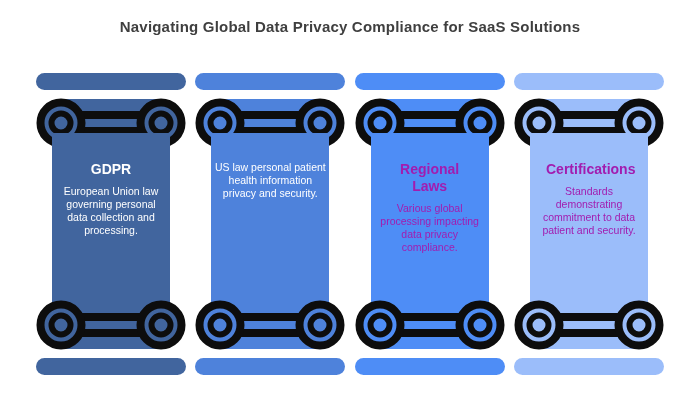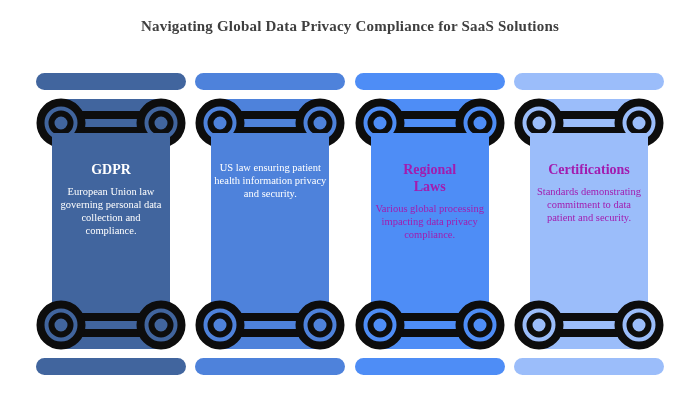--- a/index.html
+++ b/index.html
@@ -6,21 +6,20 @@
   body{
     font-family:"Liberation Sans", sans-serif;
     background:#ffffff;
     width:700px;height:400px;
     overflow:hidden;
   }
   .stage{
     position:relative;
     width:700px;height:400px;
     background:#ffffff;
-    font-family:Liberation Serif, serif;
   }
   .diagram-title{
     position:absolute;
     top:18px;left:0;right:0;
     text-align:center;
     font-size:15px;
     font-weight:bold;
     color:#3f3f3f;
     letter-spacing:.2px;
   }
@@ -87,21 +86,21 @@
         <rect class="p-dark" x="25" y="240" width="100" height="8"></rect>
         <rect class="p-dark" x="25" y="256" width="100" height="8"></rect>
         <circle class="ring" cx="25" cy="252" r="20.5" stroke-width="8"></circle>
         <circle class="ring" cx="25" cy="252" r="9.5" stroke-width="6"></circle>
         <circle class="ring" cx="125" cy="252" r="20.5" stroke-width="8"></circle>
         <circle class="ring" cx="125" cy="252" r="9.5" stroke-width="6"></circle>
         <rect class="p-blue" x="0" y="285" width="150" height="17" rx="8.5"></rect>
       </svg>
       <div class="pillar-text" style="color: rgb(255, 255, 255);">
         <div class="pillar-title">GDPR</div>
-        <p class="pillar-desc">European Union law governing personal data collection and compliance.</p>
+        <p class="pillar-desc">European Union law governing personal data collection and processing.</p>
       </div>
     </div>
 
     <div class="pillar" style="--col: #4E82DB;">
       <svg width="150" height="302" viewBox="0 0 150 302">
         <rect class="p-blue" x="0" y="0" width="150" height="17" rx="8.5"></rect>
         <rect class="p-blue" x="25" y="26" width="100" height="48"></rect>
         <rect class="p-dark" x="25" y="38" width="100" height="8"></rect>
         <rect class="p-dark" x="25" y="54" width="100" height="8"></rect>
         <circle class="ring" cx="25" cy="50" r="20.5" stroke-width="8"></circle>
@@ -112,21 +111,21 @@
         <rect class="p-blue" x="25" y="228" width="100" height="48"></rect>
         <rect class="p-dark" x="25" y="240" width="100" height="8"></rect>
         <rect class="p-dark" x="25" y="256" width="100" height="8"></rect>
         <circle class="ring" cx="25" cy="252" r="20.5" stroke-width="8"></circle>
         <circle class="ring" cx="25" cy="252" r="9.5" stroke-width="6"></circle>
         <circle class="ring" cx="125" cy="252" r="20.5" stroke-width="8"></circle>
         <circle class="ring" cx="125" cy="252" r="9.5" stroke-width="6"></circle>
         <rect class="p-blue" x="0" y="285" width="150" height="17" rx="8.5"></rect>
       </svg>
       <div class="pillar-text" style="color: rgb(255, 255, 255);">
-        <p class="pillar-desc">US law ensuring patient health information privacy and security.</p>
+        <p class="pillar-desc">US law personal patient health information privacy and security.</p>
       </div>
     </div>
 
     <div class="pillar" style="--col: #4E8DF6;">
       <svg width="150" height="302" viewBox="0 0 150 302">
         <rect class="p-blue" x="0" y="0" width="150" height="17" rx="8.5"></rect>
         <rect class="p-blue" x="25" y="26" width="100" height="48"></rect>
         <rect class="p-dark" x="25" y="38" width="100" height="8"></rect>
         <rect class="p-dark" x="25" y="54" width="100" height="8"></rect>
         <circle class="ring" cx="25" cy="50" r="20.5" stroke-width="8"></circle>

